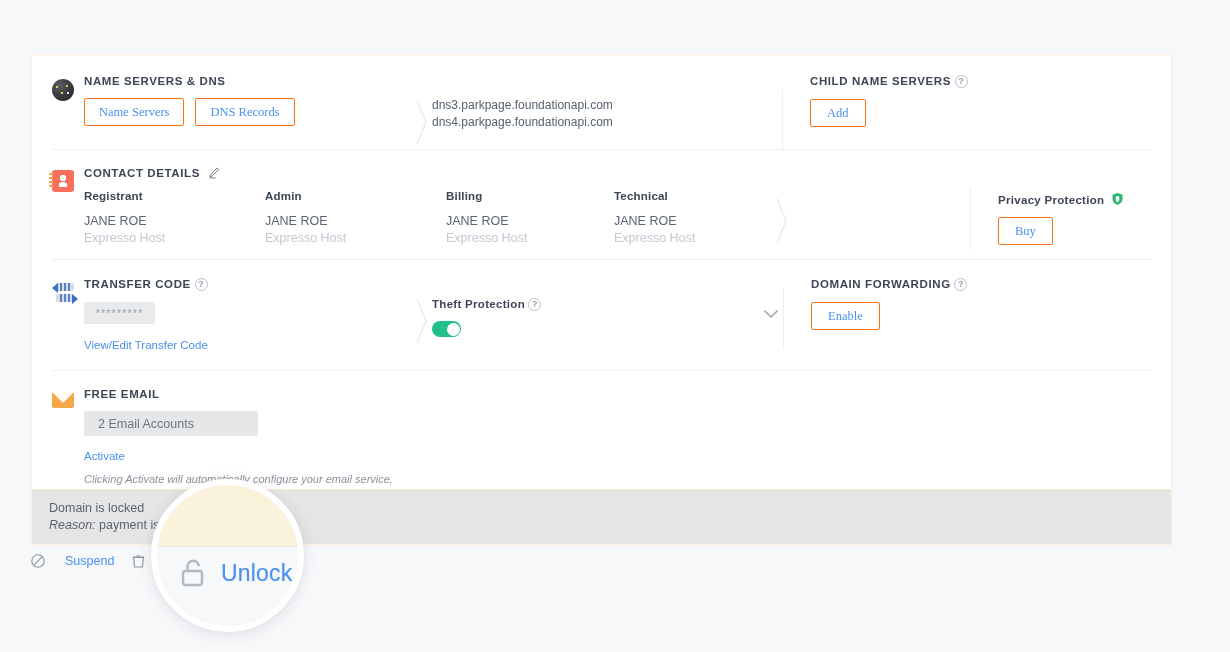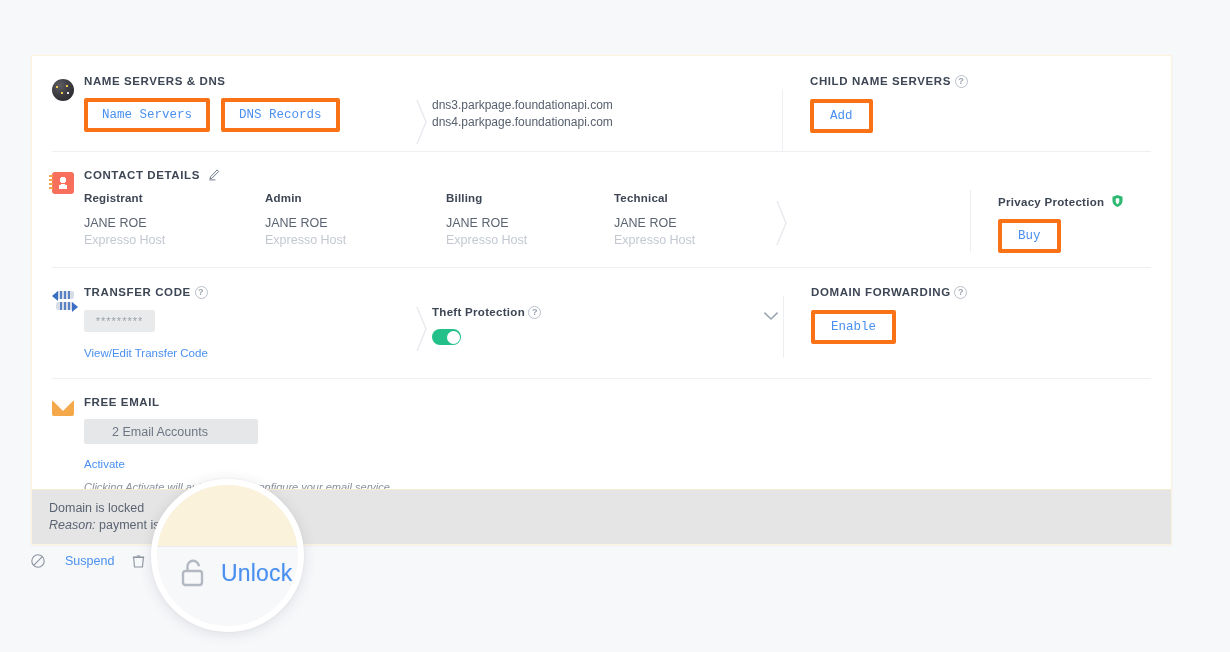--- a/index.html
+++ b/index.html
@@ -117,38 +117,38 @@
   }
   .field-label { font-size: 11.5px; font-weight: 700; color:#3d4654; letter-spacing:.2px; }
   .right-label { font-size: 11.5px; font-weight: 700; color:#3d4654; letter-spacing:.3px; }
   .right-label.caps { text-transform: uppercase; letter-spacing:.6px; }
 
   .mono-text { font-size: 12px; color:#57606e; line-height:17px; }
   .contact-name { font-size: 12.5px; color:#5b6472; margin-top:12px; }
   .contact-org { font-size: 12.5px; color:#c3c8d0; margin-top:3px; }
 
   .btn-outline {
-    display:inline-block; border:4px solid #f97316; color:#4a90f0;
+    display:inline-block; border:1px solid #f97316; color:#4a90f0;
     background:#fff; border-radius:2px; font-size:12.5px;
-    padding:6px 14px; cursor:pointer; font-family:Liberation Mono, monospace;
+    padding:6px 14px; cursor:pointer; font-family:Liberation Serif, serif;
     line-height:14px;
   }
   .btn-small { padding:6px 16px; }
 
   .linkish { color:#4a90f0; font-size:11.5px; text-decoration:none; cursor:pointer; }
 
   .code-box {
     background:#e9eaec; border-radius:2px; width:71px; height:22px;
     margin-top:11px; display:flex; align-items:center; justify-content:center;
     color:#9aa1ab; letter-spacing:1px; font-size:11px;
   }
   .email-box {
     background:#e6e7e9; border-radius:2px; width:174px; height:25px;
     margin-top:11px; display:flex; align-items:center;
-    padding-left:28px; color:#6d7683; font-size:12.5px;
+    padding-left:14px; color:#6d7683; font-size:12.5px;
   }
   .note {
     font-size:11px; font-style:italic; color:#8a929d; line-height:15px;
     margin-top:8px; max-width:330px;
   }
 
   
   .toggle {
     width:29px; height:16px; border-radius:9px; background:#23c08a;
     position:relative; margin-top:10px; cursor:pointer; display:block;

